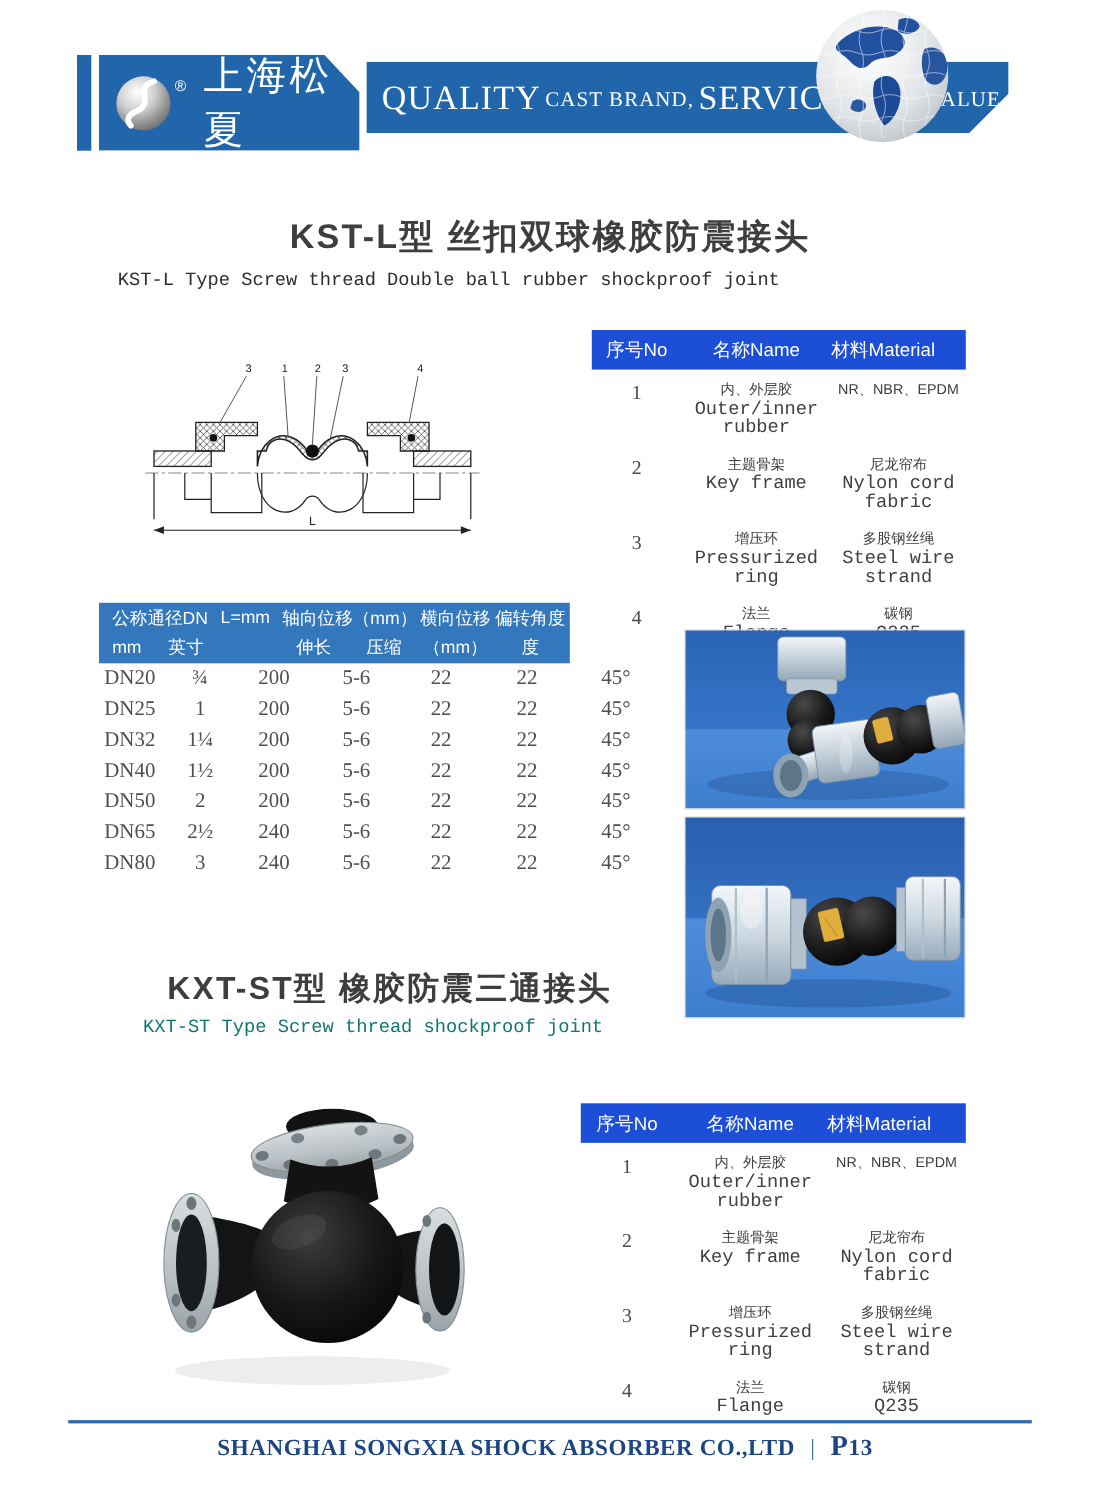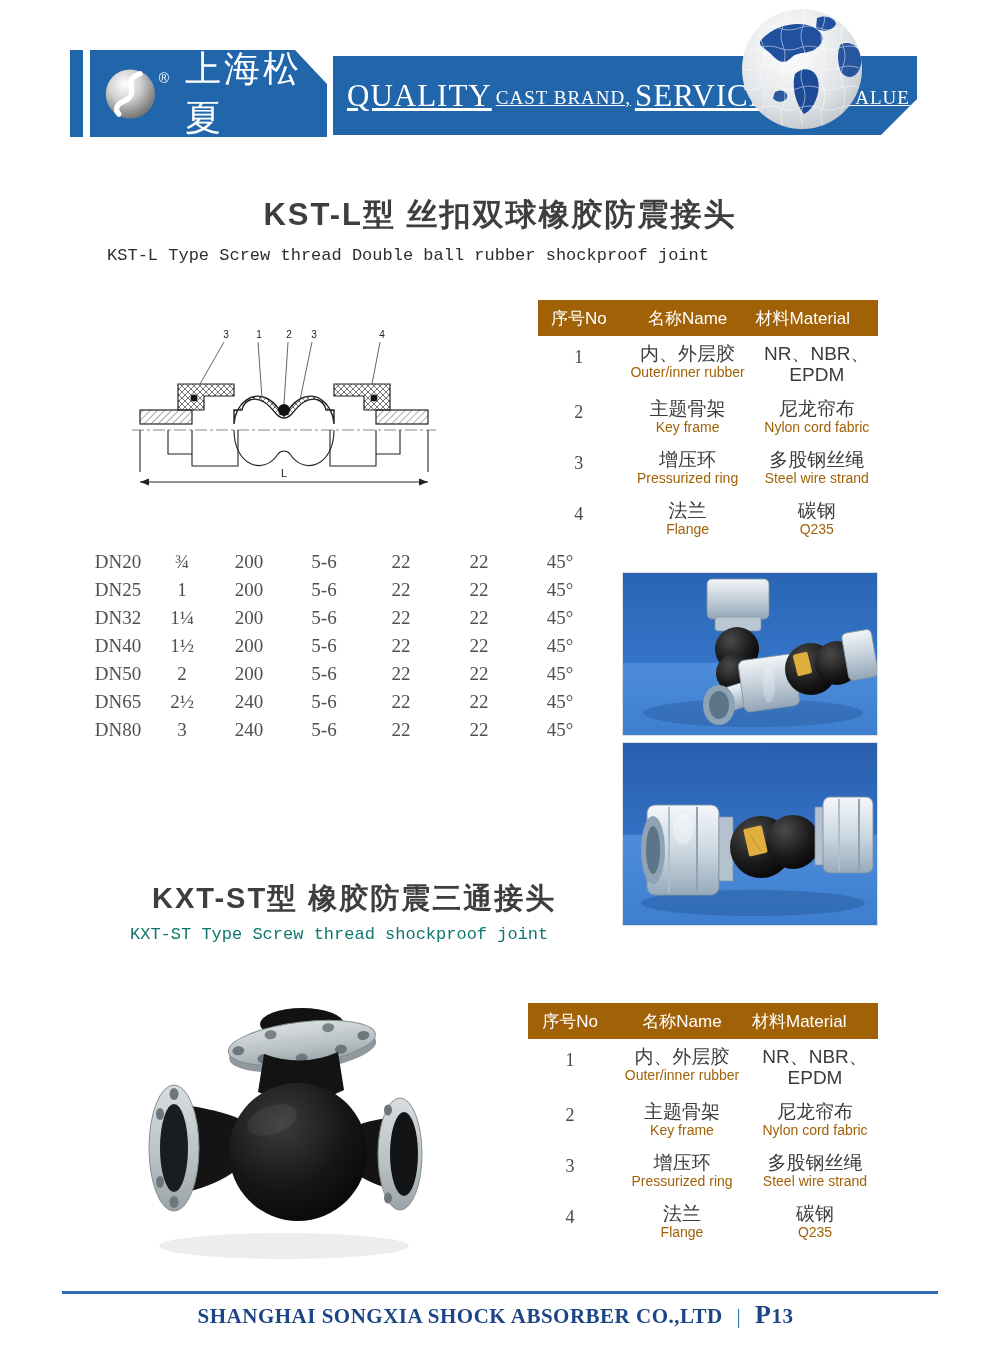--- a/index.html
+++ b/index.html
@@ -6,53 +6,53 @@
   body{font-family:"Liberation Sans",sans-serif;}
   .page{position:relative;width:1000px;height:1357px;background:#fff;overflow:hidden;margin:0 auto;}
 
   
   .side-bar{position:absolute;left:70px;top:50px;width:13px;height:87px;background:#2166ab;}
   .logo-box{position:absolute;left:90px;top:50px;width:237px;height:87px;background:#2166ab;
     clip-path:polygon(0 0,calc(100% - 32px) 0,100% 34px,100% 100%,0 100%);
     display:flex;align-items:center;padding-left:14px;box-sizing:border-box;}
   .logo-reg{color:#fff;font-size:14px;position:relative;top:-16px;left:2px;}
   .logo-text{color:#fff;font-size:36px;letter-spacing:3px;margin-left:18px;font-weight:500;}
-  .banner{position:absolute;left:333px;top:56px;width:584px;height:79px;background:#2166ab;
+  .banner{position:absolute;left:333px;top:56px;width:584px;height:65px;background:#2166ab;
     clip-path:polygon(0 0,100% 0,100% calc(100% - 36px),calc(100% - 36px) 100%,0 100%);
     display:flex;align-items:center;padding-left:14px;box-sizing:border-box;color:#fff;
-    font-family:"Liberation Serif",serif;white-space:nowrap;text-decoration:underline;}
+    font-family:"Liberation Serif",serif;white-space:nowrap;}
   .banner .big{font-size:31px;letter-spacing:1px;}
   .banner .small{font-size:19px;letter-spacing:1px;margin:17px 4px;position:relative;top:2px;}
   .globe{position:absolute;left:739px;top:6px;width:126px;height:126px;}
 
   
   .title-1{position:absolute;left:0;top:194px;width:1000px;text-align:center;
     font-size:31px;font-weight:bold;color:#3e3e3e;letter-spacing:2px;}
   .subtitle-1{position:absolute;left:0;top:246px;width:816px;text-align:center;
     font-family:"Liberation Mono",monospace;font-size:17px;color:#2d2d2d;}
   .title-2{position:absolute;left:152px;top:879px;font-size:29px;font-weight:bold;color:#3e3e3e;letter-spacing:2px;}
   .subtitle-2{position:absolute;left:130px;top:925px;font-family:"Liberation Mono",monospace;font-size:17px;color:#0f766e;}
 
   
   .diagram{position:absolute;left:128px;top:326px;width:312px;height:172px;}
 
   
   .mat-table{position:absolute;box-sizing:border-box;}
   .mat-1{left:538px;top:300px;width:340px;}
   .mat-2{left:528px;top:1003px;width:350px;}
-  .mat-head{display:flex;background:#a16207;color:#fff;height:36px;align-items:center;font-size:17px;}
+  .mat-head{display:flex;background:#1d4ed8;color:#fff;height:36px;align-items:center;font-size:17px;}
   .mat-head .h-no{width:24%;text-align:center;}
   .mat-head .h-name{width:40%;text-align:center;}
   .mat-head .h-mat{width:36%;text-align:left;}
   .mat-row{display:flex;padding:7px 0 6px 0;}
   .mat-no{width:24%;text-align:center;font-size:18px;color:#4a4a4a;font-family:"Liberation Serif",serif;padding-top:4px;}
   .mat-name{width:40%;text-align:center;}
   .mat-mat{width:36%;text-align:center;}
-  .cn-line{font-size:19px;color:#3c3c3c;line-height:21px;}
-  .en-line{font-family:Liberation Sans, sans-serif;font-size:14px;color:#a16207;line-height:17px;}
+  .cn-line{font-size:13px;color:#3c3c3c;line-height:21px;}
+  .en-line{font-family:Liberation Mono, monospace;font-size:17px;color:#404040;line-height:17px;}
 
   
   .spec-table{position:absolute;left:90px;top:548px;width:428px;}
   .spec-head{display:grid;grid-template-columns:56px 46px 62px 62px 66px 64px 72px;
     grid-template-rows:28px 27px;background:#3377bd;color:#fff;font-size:16px;align-items:center;}
   .spec-head div{text-align:center;}
   .sh-dn{grid-column:1 / span 2;grid-row:1;text-align:left !important;padding-left:12px;}
   .sh-l{grid-column:3;grid-row:1;}
   .sh-ax{grid-column:4 / span 2;grid-row:1;}
   .sh-lat{grid-column:6;grid-row:1;}
@@ -250,20 +250,33 @@
           </div>
           <div class="mat-mat">
             <div class="cn-line">碳钢</div>
             <div class="en-line">Q235</div>
           </div>
         </div>
       </div>
   </div>
 
   <div class="spec-table">
+    <div class="spec-head">
+      <div class="sh-dn">公称通径DN</div>
+      <div class="sh-l">L=mm</div>
+      <div class="sh-ax">轴向位移（mm）</div>
+      <div class="sh-lat">横向位移</div>
+      <div class="sh-def">偏转角度</div>
+      <div class="sh-mm">mm</div>
+      <div class="sh-inch">英寸</div>
+      <div class="sh-ext">伸长</div>
+      <div class="sh-comp">压缩</div>
+      <div class="sh-latu">（mm）</div>
+      <div class="sh-deg">度</div>
+    </div>
     <div class="spec-body">
         <div class="spec-row">
           <div>DN20</div>
           <div>¾</div>
           <div>200</div>
           <div>5-6</div>
           <div>22</div>
           <div>22</div>
           <div>45°</div>
         </div>

